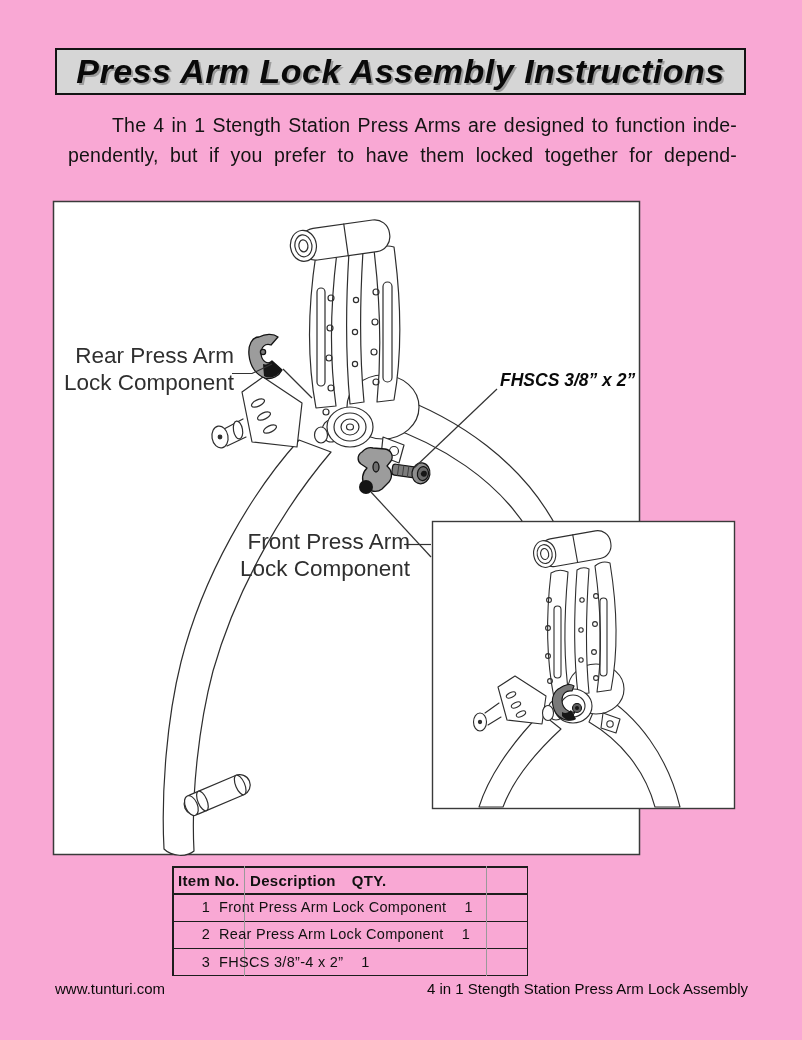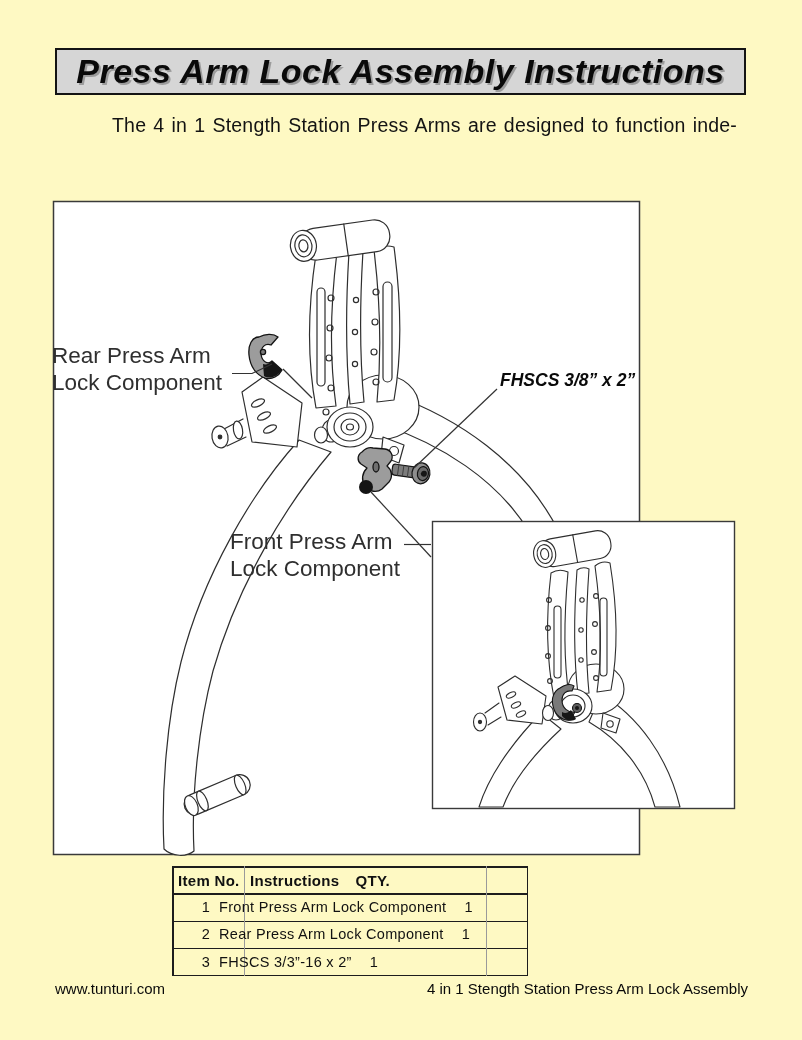--- a/index.html
+++ b/index.html
@@ -1,34 +1,34 @@
 <!DOCTYPE html>
 <html><head>
 <meta charset="utf-8">
 <style>
   html,body{margin:0;padding:0;background:#ffffff;}
-  #page{position:relative;width:802px;height:1040px;background:#fef9c3;overflow:hidden;
+  #page{position:relative;width:802px;height:1040px;background:#f9a8d4;overflow:hidden;
         font-family:"Liberation Sans",sans-serif;color:#111;}
   .abs{position:absolute;}
 
   
   #banner{left:55px;top:48px;width:687px;height:43px;background:#d6d6d6;
           border:2px solid #141414;display:flex;align-items:center;justify-content:center;}
   #banner .t{font-size:34px;font-weight:bold;font-style:italic;letter-spacing:.5px;
              color:#0a0a0a;text-shadow:2px 2px 0 rgba(110,110,110,.55);white-space:nowrap;}
 
   
   #intro{left:68px;top:110px;width:669px;font-size:19.5px;line-height:30px;
          letter-spacing:.2px;color:#131313;}
   #intro .jl{text-align:justify;text-align-last:justify;}
   #intro .l1{text-indent:44px;}
   #intro .it{font-style:italic;}
 
   
-  .dlabel{font-size:22.5px;color:#2f2f2f;line-height:27px;text-align:left;white-space:nowrap;}
+  .dlabel{font-size:22.5px;color:#2f2f2f;line-height:27px;text-align:right;white-space:nowrap;}
   #bolt-label{font-size:17.5px;font-weight:bold;color:#0a0a0a;white-space:nowrap;font-style:italic;}
 
   
   #parts{left:172px;top:866px;width:356px;height:110px;font-size:14.5px;letter-spacing:.3px;}
   #parts .hline{position:absolute;left:0;width:356px;background:#1d1d1d;}
   #parts .vline{position:absolute;top:0;height:110px;width:1px;background:#9a9a9a;}
   #parts .rowtx{position:absolute;left:0;width:428px;display:flex;align-items:center;height:24px;}
   #parts .num{width:38px;text-align:right;flex:0 0 auto;}
   #parts .desc{margin-left:9px;}
   #parts .qty{margin-left:18px;}
@@ -44,20 +44,21 @@
 <body>
 
 <div id="page">
 
   <div class="abs" id="banner">
     <div class="t">Press Arm Lock Assembly Instructions</div>
   </div>
 
   <div class="abs" id="intro">
     <div class="jl l1">The 4 in 1 Stength Station Press Arms are designed to function inde-</div>
+    <div class="jl">pendently, but if you prefer to have them locked together for depend-</div>
   </div>
 
   <svg class="abs" style="left:0;top:0" width="802" height="1040" viewBox="0 0 802 1040">
 
     <rect x="53.5" y="201.5" width="586" height="653" fill="#ffffff" stroke="#3a3a3a" stroke-width="1.5"></rect>
 
     <g stroke="#2e2e2e" stroke-width="1.2" fill="none" stroke-linejoin="round" stroke-linecap="round">
 
       <path fill="#ffffff" d="M391 394 C458 418 523 462 558 530 L528 530 C497 480 441 444 383 425 Z"></path>
 
@@ -230,37 +231,37 @@
     <div class="hline" style="top:54.5px;height:1.5px;"></div>
     <div class="hline" style="top:81.5px;height:1.5px;"></div>
     <div class="hline" style="top:108.5px;height:1.5px;"></div>
     <div class="vline" style="left:0;width:1.5px;background:#1d1d1d;"></div>
     <div class="vline" style="left:72px;"></div>
     <div class="vline" style="left:314px;"></div>
     <div class="vline" style="left:354.5px;width:1.5px;background:#1d1d1d;"></div>
 
     <div class="rowtx hrow" style="top:2px;">
       <span class="h1">Item No.</span>
-      <span class="h2">Instructions</span>
+      <span class="h2">Description</span>
       <span class="h3">QTY.</span>
     </div>
 
     <div class="rowtx" style="top:29px;">
       <span class="num">1</span>
       <span class="desc">Front Press Arm Lock Component</span>
       <span class="qty">1</span>
     </div>
     <div class="rowtx" style="top:56px;">
       <span class="num">2</span>
       <span class="desc">Rear Press Arm Lock Component</span>
       <span class="qty">1</span>
     </div>
     <div class="rowtx" style="top:84px;">
       <span class="num">3</span>
-      <span class="desc">FHSCS 3/3”-16 x 2”</span>
+      <span class="desc">FHSCS 3/8”-4 x 2”</span>
       <span class="qty">1</span>
     </div>
   </div>
 
   <div class="abs foot" style="left:55px;">www.tunturi.com</div>
   <div class="abs foot" style="right:54px;text-align:right;">4 in 1 Stength Station Press Arm Lock Assembly</div>
 
 </div>
 
 </body></html>

